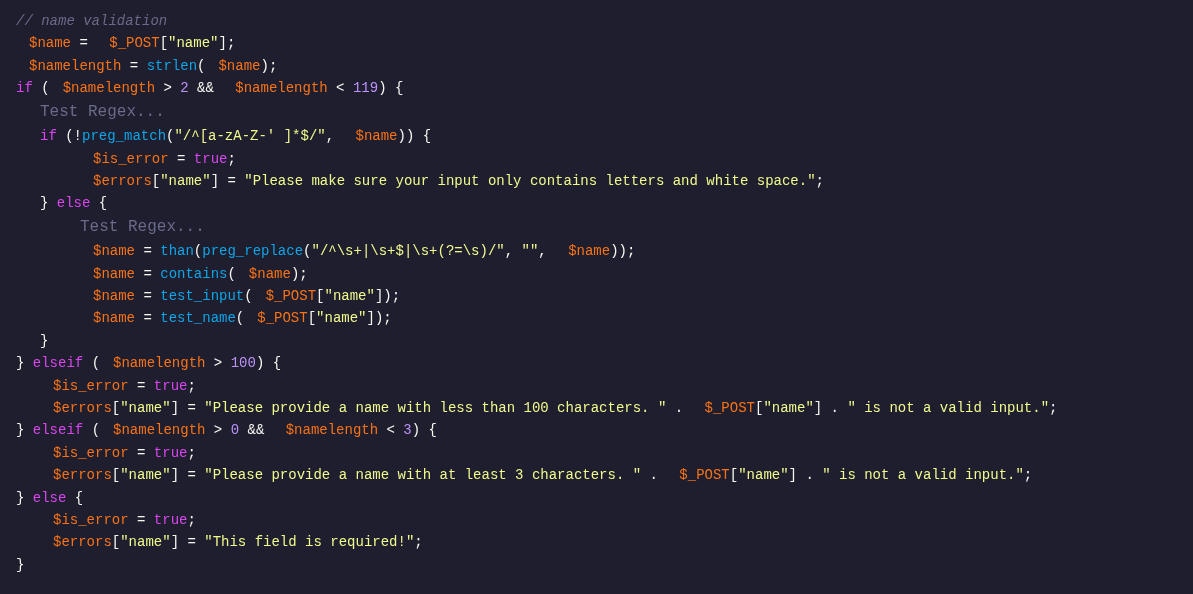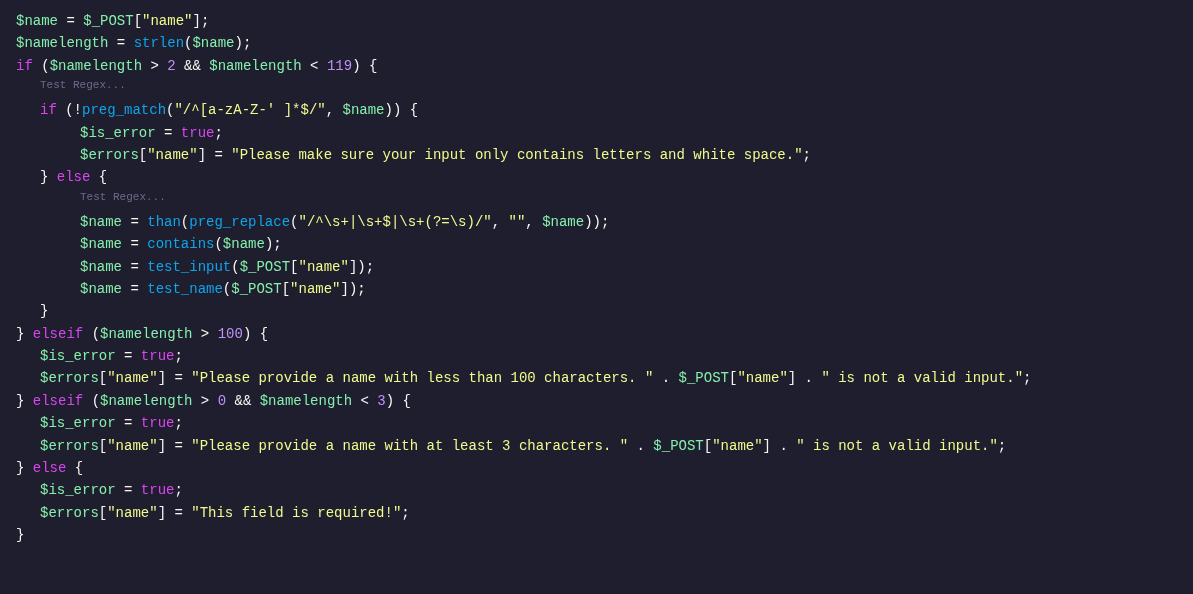--- a/index.html
+++ b/index.html
@@ -34,33 +34,36 @@
       padding: 0 16px;
       white-space: pre;
       min-height: 22px;
     }
 
     .indent-1 { padding-left: 40px; }
     .indent-2 { padding-left: 80px; }
 
     
     .c-comment { color: #6a6a8a; font-style: italic; }
-    .c-variable { color: #86efac; }
+    .c-variable { color: #f97316; margin-left: 13px; }
     .c-string { color: #f1fa8c; }
     .c-function { color: #0ea5e9; }
     .c-keyword { color: #d946ef; }
     .c-number { color: #bd93f9; }
     .c-white { color: #f8f8f2; }
-    .c-test-regex { color: #6a6a8a; font-size: 11px; }
+    .c-test-regex { color: #6a6a8a; font-size: 16px; }
   </style>
 </head>
 <body>
 
 <div class="code-container">
 
+  <div class="code-line">
+    <span class="c-comment">// name validation</span>
+  </div>
 
   <div class="code-line">
     <span class="c-variable">$name</span>
     <span class="c-white"> = </span>
     <span class="c-variable">$_POST</span>
     <span class="c-white">[</span>
     <span class="c-string">"name"</span>
     <span class="c-white">];</span>
   </div>
 

